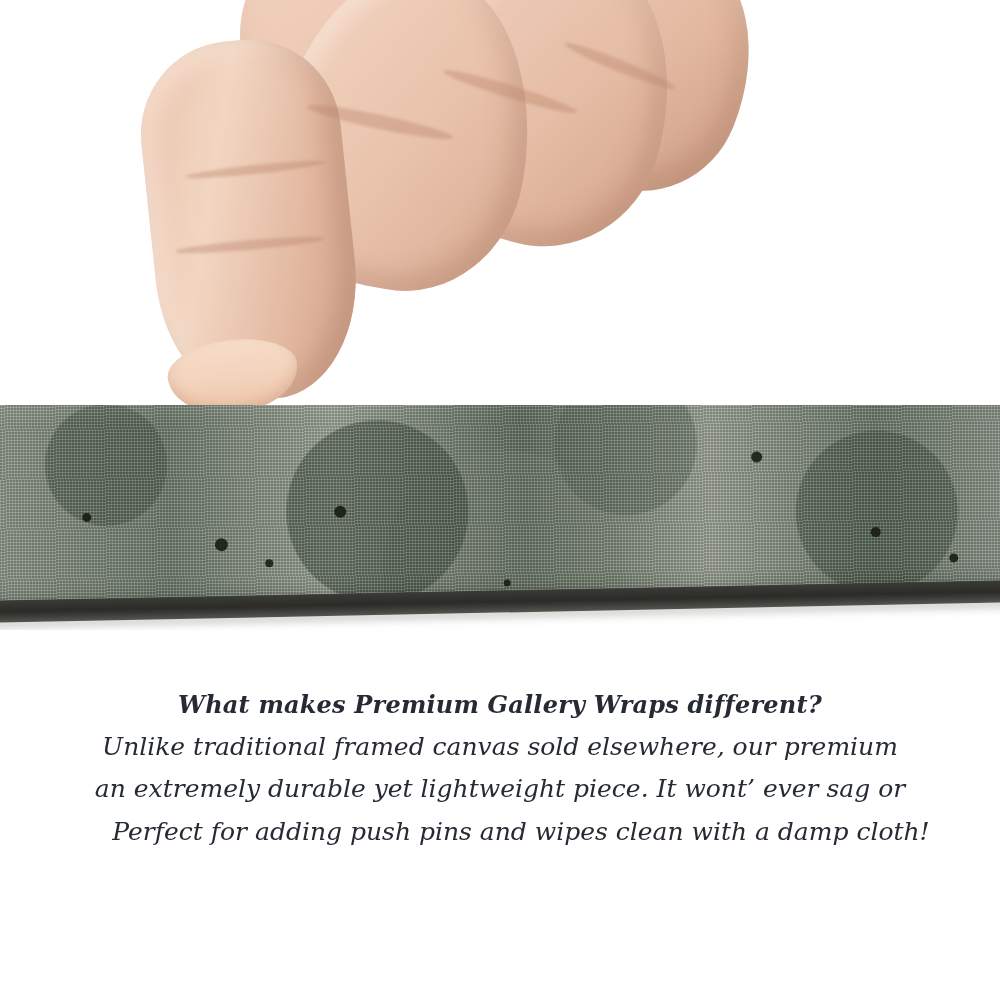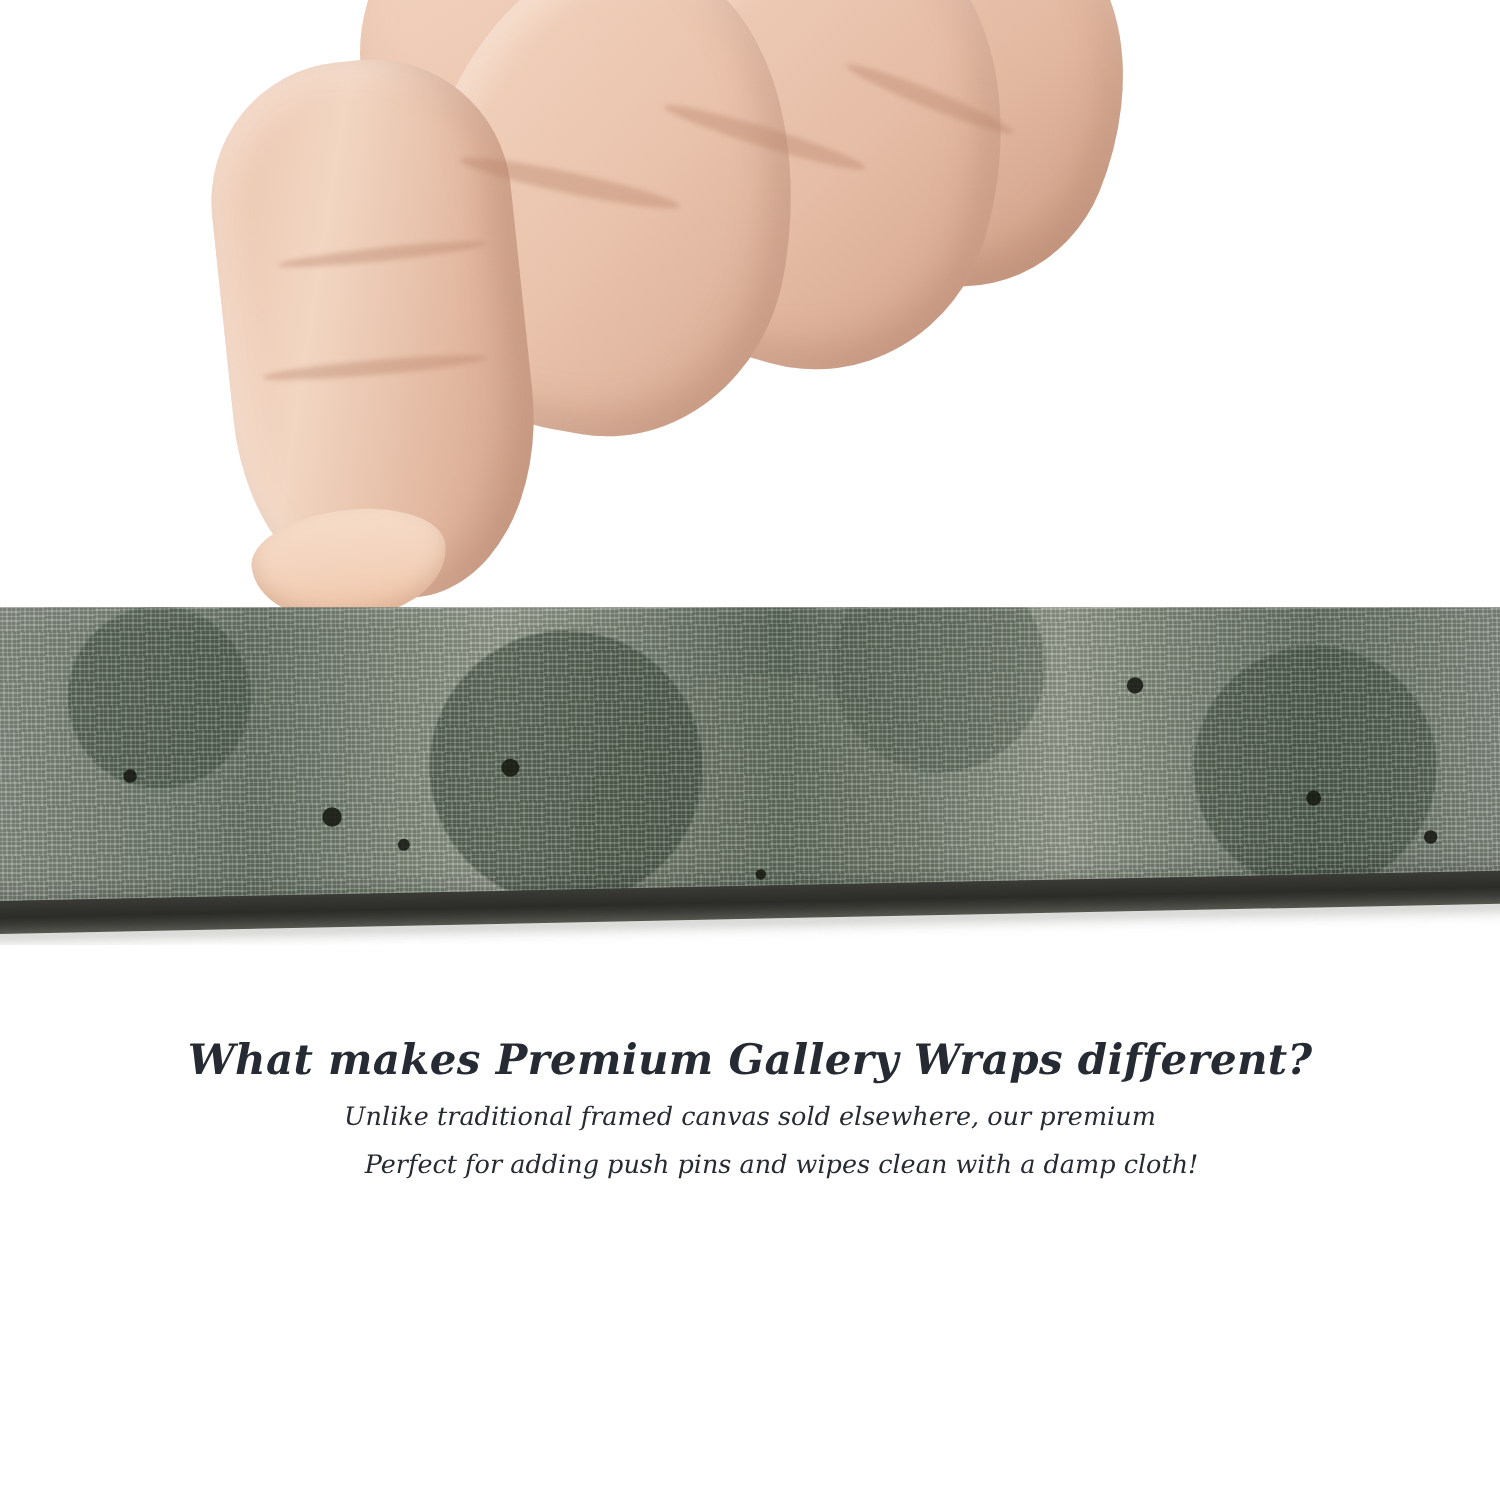--- a/index.html
+++ b/index.html
@@ -177,28 +177,28 @@
     position: absolute;
     left: 0;
     top: 690px;
     width: 1000px;
     text-align: center;
     color: #262b33;
     font-family: "DejaVu Serif", serif;
     font-style: italic;
   }
   .caption-title {
-    font-size: 28px;
+    font-size: 24px;
     font-weight: 700;
     letter-spacing: 0.2px;
     margin-bottom: 10px;
   }
   .caption-body p {
     margin: 0 0 6px 0;
-    font-size: 17px;
+    font-size: 25px;
     line-height: 1.42;
     font-weight: 400;
   }
   .caption-body p:last-child {
     margin-top: 8px;
     padding-left: 42px;
   }
 </style>
 </head>
 <body>
@@ -237,17 +237,18 @@
       </div>
       <div class="canvas-edge-dark"></div>
       <div class="canvas-shadow"></div>
     </div>
   </div>
 
   <div class="caption">
     <div class="caption-title">What makes Premium Gallery Wraps different?</div>
     <div class="caption-body">
       <p>Unlike traditional framed canvas sold elsewhere, our premium</p>
+      <p>an extremely durable yet lightweight piece. It wont’ ever sag or</p>
       <p>Perfect for adding push pins and wipes clean with a damp cloth!</p>
     </div>
   </div>
 
 </div>
 
 </body></html>

